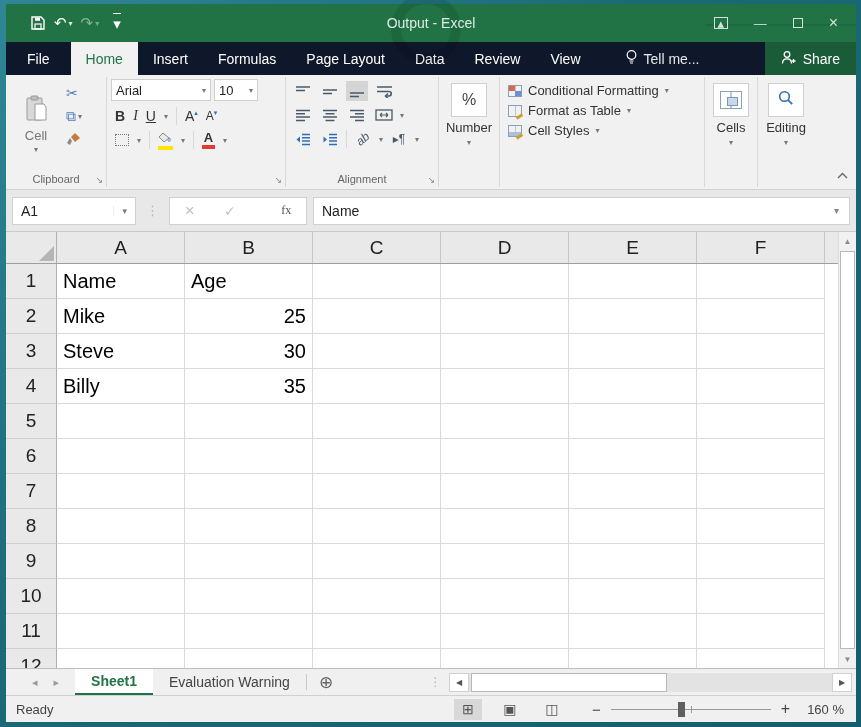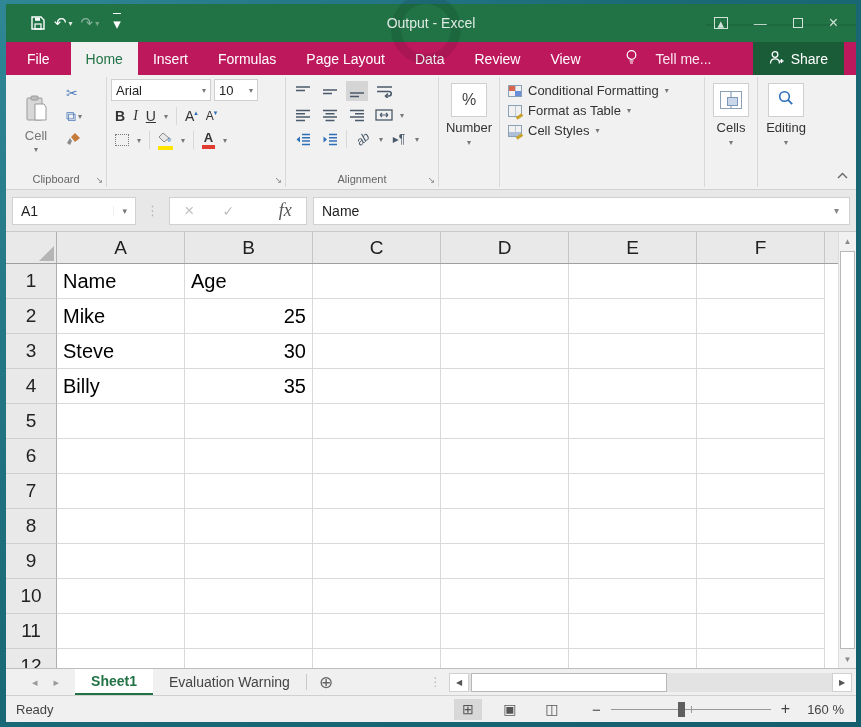--- a/index.html
+++ b/index.html
@@ -16,26 +16,26 @@
   .qat .mini-dd { font-size:8px; margin-left:2px; color:rgba(255,255,255,.85); }
   .dim { opacity:.45; }
   .qat-custom { border-top:1px solid #fff; font-size:8px; padding-top:1px; margin-left:6px; }
   .title-text { position:absolute; left:0; right:0; text-align:center; font-size:14px; color:rgba(255,255,255,.85); }
   .winctl { margin-left:auto; display:flex; align-items:center; gap:26px; padding-right:18px; z-index:2; }
   .winctl span { color:rgba(255,255,255,.8); font-size:13px; }
   .ribbon-display-icon { width:14px; height:12px; border:1px solid rgba(255,255,255,.8); display:inline-flex; align-items:center; justify-content:center; font-size:7px; }
   .max-box { width:10px; height:10px; border:1px solid rgba(255,255,255,.8); display:inline-block; }
 
   
-  .tabrow { height:33px; background:#be185d; display:flex; align-items:stretch; color:#fff; flex:0 0 auto; }
+  .tabrow { height:33px; background:#0f172a; display:flex; align-items:stretch; color:#fff; flex:0 0 auto; }
   .rtab { display:flex; align-items:center; padding:0 15px; font-size:14px; cursor:default; }
   .rtab.file { padding:0 21px; }
   .rtab.active { background:#f1f1f1; color:#217346; }
-  .tellme { margin-left:14px; display:flex; align-items:center; gap:18px; color:rgba(255,255,255,.9);text-align:right; }
-  .share-btn { margin-left:auto; margin-right:12px; background:#1a5c38; display:flex; align-items:center; gap:6px; padding:0 16px; font-size:14px; }
+  .tellme { margin-left:14px; display:flex; align-items:center; gap:6px; color:rgba(255,255,255,.9);text-align:right; }
+  .share-btn { margin-left:auto; margin-right:0; background:#1a5c38; display:flex; align-items:center; gap:6px; padding:0 16px; font-size:14px; }
 
   
   .ribbon { height:115px; background:#f1f1f1; border-bottom:1px solid #d2d2d2; display:flex; position:relative; flex:0 0 auto; }
   .rgroup { display:flex; flex-direction:column; padding:4px 4px 0 4px; position:relative; }
   .rgroup-sep { width:1px; background:#d8d8d8; margin:2px 0; }
   .glabel { margin-top:auto; display:flex; align-items:center; justify-content:center; gap:4px; font-size:11px; color:#666; height:20px; }
   .launcher { font-size:9px; color:#888; position:absolute; right:3px; bottom:4px; }
   .gbody { display:flex; flex:1; }
 
   .paste-big { width:52px; display:flex; flex-direction:column; align-items:center; justify-content:center; gap:2px; color:#777; font-size:13px; }
@@ -85,21 +85,21 @@
   .cells-icon::before { content:""; position:absolute; left:6px; top:5px; width:9px; height:7px; background:#c9d7ea; border:1px solid #7c98b8; }
   .collapse-ribbon { position:absolute; right:8px; bottom:6px; color:#666; }
 
   
   .formula-row { height:42px; background:#e8e8e8; display:flex; align-items:center; padding:0 6px; gap:6px; border-bottom:1px solid #c9c9c9; flex:0 0 auto; }
   .namebox { width:124px; height:28px; background:#fff; border:1px solid #d0d0d0; display:flex; align-items:center; font-size:14px; color:#222; padding-left:8px; }
   .namebox .dd { margin-left:auto; padding:0 8px; color:#777; font-size:9px; border-left:1px solid #eee; }
   .fdots { color:#b5b5b5; font-size:13px; padding:0 4px; }
   .fxbox { width:138px; height:28px; background:#fff; border:1px solid #d0d0d0; display:flex; align-items:center; justify-content:space-around; }
   .fxbox .gray { color:#c0c0c0; font-size:14px; }
-  .fxbox .fx { font-style:italic; font-family:"Liberation Serif",serif; color:#555; font-size:18px;margin-left:16px; }
+  .fxbox .fx { font-family:"Liberation Serif",serif; color:#555; font-size:12px;margin-left:16px; }
   .fcontent { flex:1; height:28px; background:#fff; border:1px solid #d0d0d0; display:flex; align-items:center; padding-left:8px; font-size:14px; color:#222; }
   .fcontent .dd { margin-left:auto; padding-right:10px; color:#888; font-size:10px; }
 
   
   .grid-area { flex:1; background:#fff; position:relative; overflow:hidden; }
   .grid { position:absolute; left:0; top:0; right:18px; bottom:0; overflow:hidden; }
   .ghead { display:flex; height:32px; border-bottom:1px solid #9f9f9f; background:#e9e9e9; }
   .corner { width:51px; height:100%; border-right:1px solid #b0b0b0; position:relative; background:#e9e9e9; }
   .corner::after { content:""; position:absolute; right:2px; bottom:2px; width:0; height:0; border-left:15px solid transparent; border-bottom:15px solid #b5b5b5; }
   .ch { width:128px; display:flex; align-items:center; justify-content:center; font-size:19px; color:#222; border-right:1px solid #c6c6c6; }

